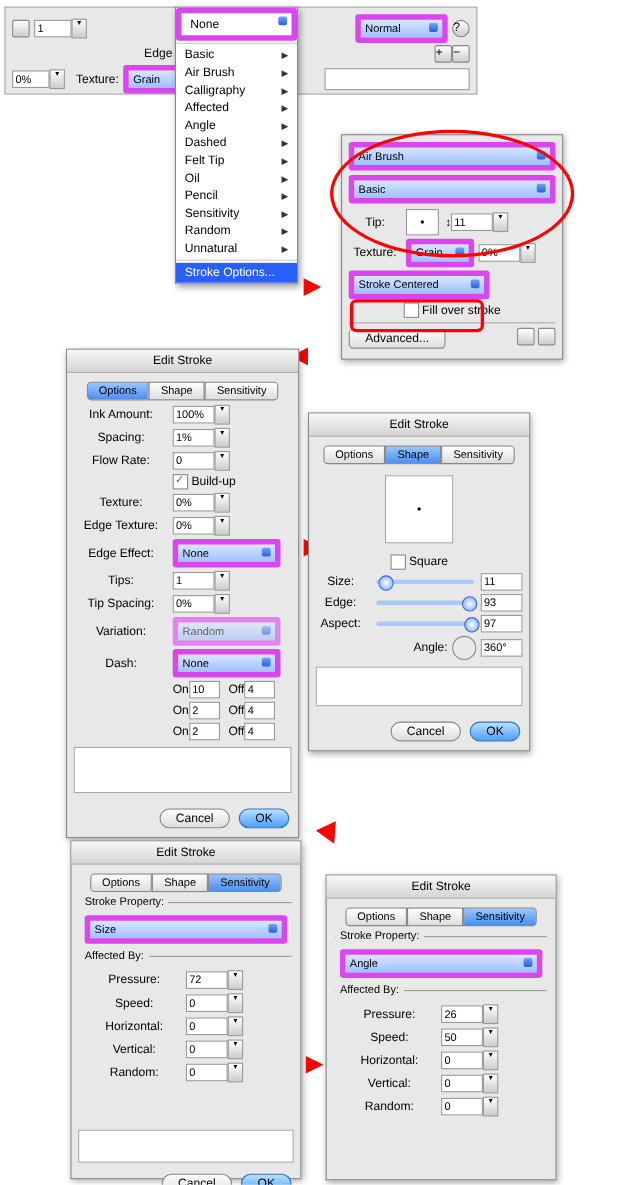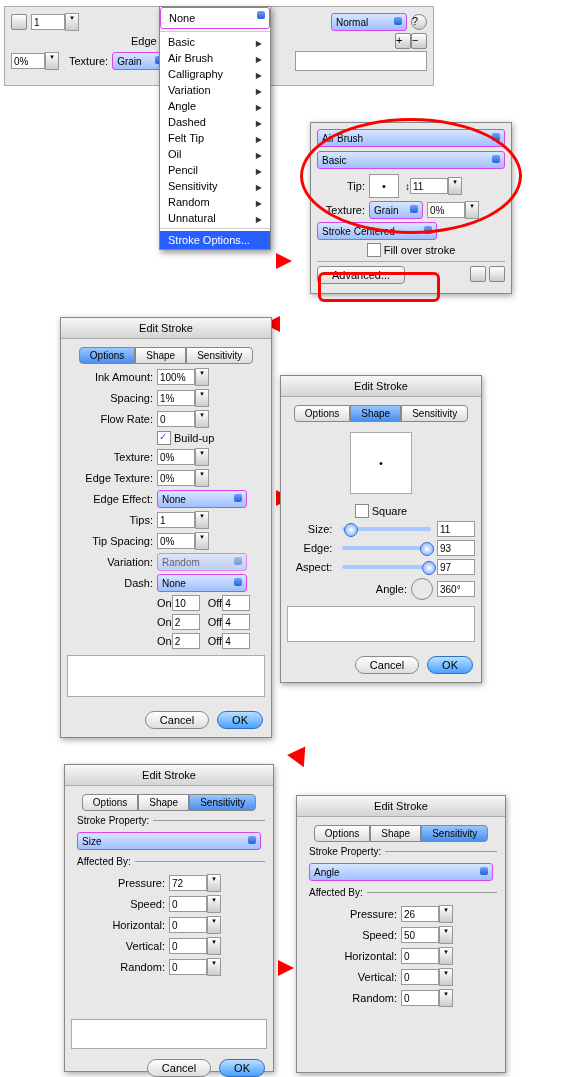--- a/index.html
+++ b/index.html
@@ -4,24 +4,24 @@
 <style>
 body { margin:0; font-family:"Lucida Grande",Arial,sans-serif; font-size:11px; background:#fff; color:#000; width:562px; height:1077px; position:relative; }
 .panel { position:absolute; background:#e8e8e8; border:1px solid #888; box-shadow:1px 2px 6px rgba(0,0,0,0.35); }
 .titlebar { height:20px; background:linear-gradient(#f7f7f7,#d4d4d4); border-bottom:1px solid #aaa; text-align:center; line-height:20px; font-size:11px; }
 .seg { display:flex; justify-content:center; margin:8px 0 4px; }
 .seg button { font-size:10px; padding:2px 10px; border:1px solid #888; background:linear-gradient(#fff,#ddd); margin:0; }
 .seg button:first-child{border-radius:4px 0 0 4px;}
 .seg button:last-child{border-radius:0 4px 4px 0;}
 .seg button.active{ background:linear-gradient(#99c6ff,#4a8ff0); color:#000; }
 .row { display:flex; align-items:center; margin:3px 6px; }
-.lbl { width:86px; text-align:right; margin-right:4px; }
+.lbl { width:86px; text-align:center; margin-right:4px; }
 .num { width:32px; height:14px; font-size:10px; border:1px solid #999; background:#fff; text-align:left; padding:0 2px; }
 .step { width:12px; height:16px; border:1px solid #999; background:linear-gradient(#fff,#ccc); font-size:7px; text-align:center; line-height:8px; }
-.sel { height:16px; border:1px solid #d946ef; background:linear-gradient(#d9e6ff,#9ebfff); border-radius:3px; display:flex; align-items:center; padding:0 4px; font-size:10px; position:relative; }
+.sel { height:16px; border:5px solid #d946ef; background:linear-gradient(#d9e6ff,#9ebfff); border-radius:3px; display:flex; align-items:center; padding:0 4px; font-size:10px; position:relative; }
 .sel::after{content:"";position:absolute;right:4px;top:3px;width:8px;height:8px;background:linear-gradient(#6ea3ff,#2a5fd8);border-radius:2px;}
 .btn { padding:2px 14px; border:1px solid #888; border-radius:10px; background:linear-gradient(#fff,#ddd); font-size:11px; }
 .btn.primary { background:linear-gradient(#b8e0ff,#4aa0ff); border-color:#3070c0; }
 .btnrow { display:flex; justify-content:flex-end; gap:8px; padding:8px; }
 .textarea { margin:6px; height:40px; background:#fff; border:1px solid #aaa; }
 .menu { position:absolute; background:#fff; border:1px solid #888; box-shadow:2px 3px 6px rgba(0,0,0,0.4); width:110px; }
 .menu .item { padding:2px 8px; display:flex; justify-content:space-between; font-size:11px; }
 .menu .item.sel{ background:#fff; }
 .menu .item .arr::after{content:"▶"; font-size:8px; color:#333;}
 .menu .hl { background:#2a5fff; color:#fff; padding:3px 8px; }
@@ -87,21 +87,21 @@
     </div>
   <div class="item">
       <span>Air Brush</span>
       <span class="arr"></span>
     </div>
   <div class="item">
       <span>Calligraphy</span>
       <span class="arr"></span>
     </div>
   <div class="item">
-      <span>Variation</span>
+      <span>Affected</span>
       <span class="arr"></span>
     </div>
   <div class="item">
       <span>Angle</span>
       <span class="arr"></span>
     </div>
   <div class="item">
       <span>Dashed</span>
       <span class="arr"></span>
     </div>

